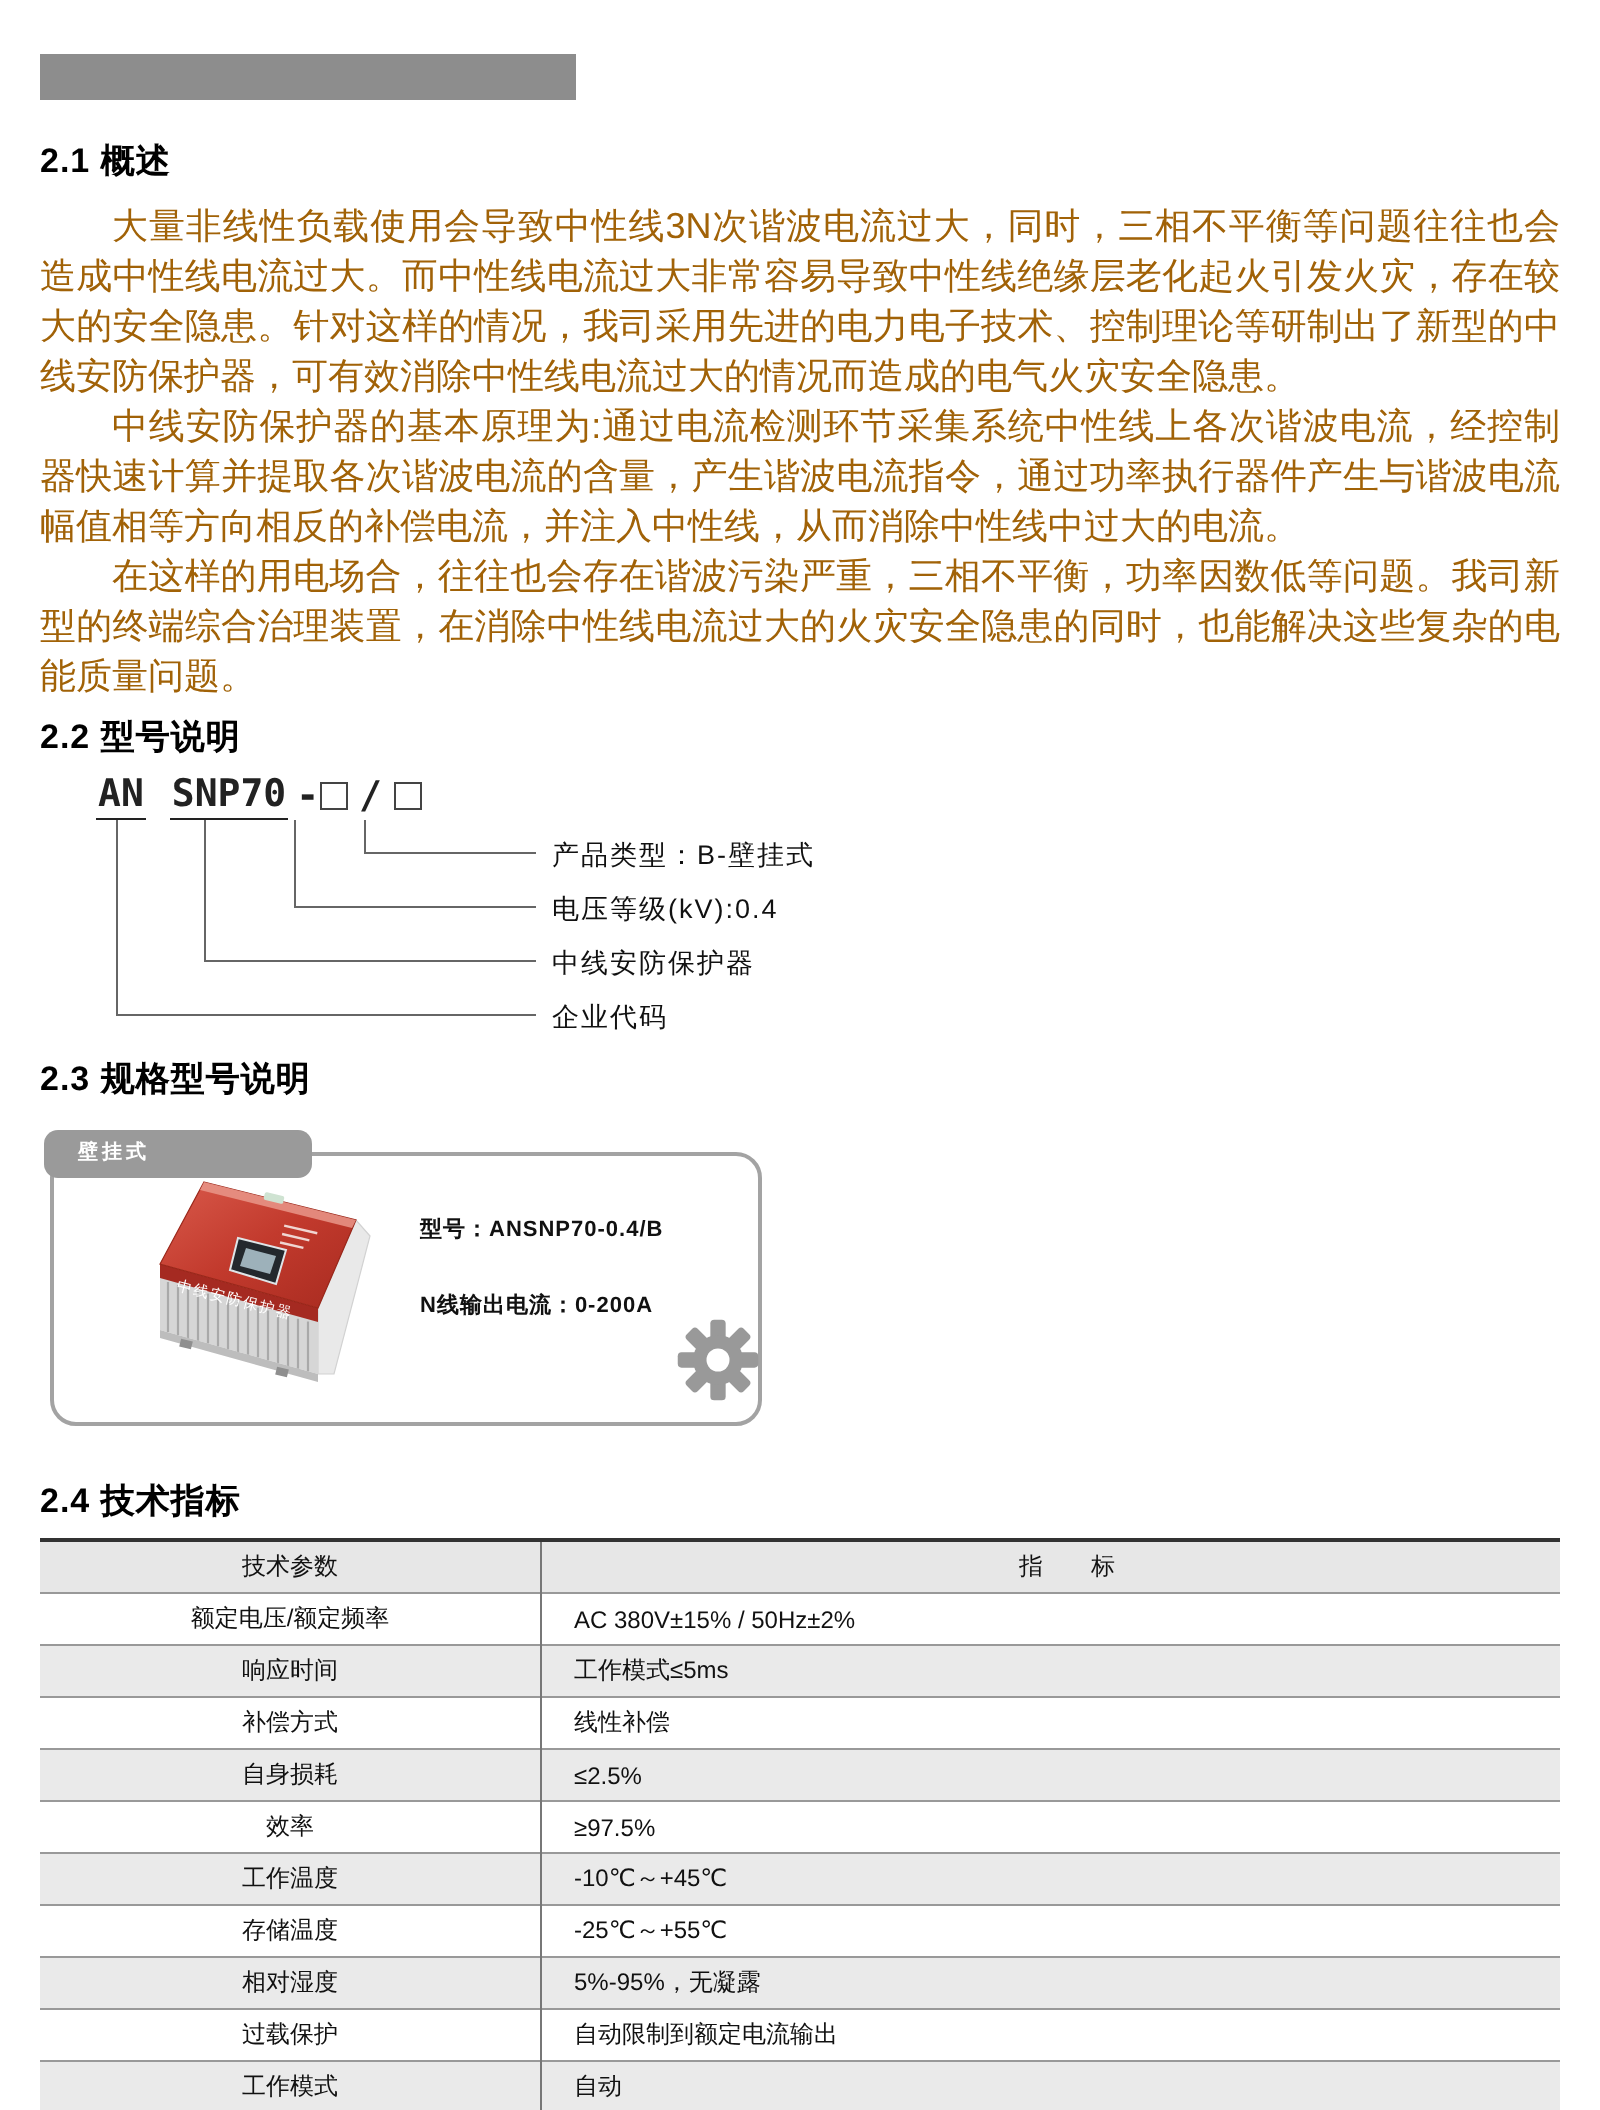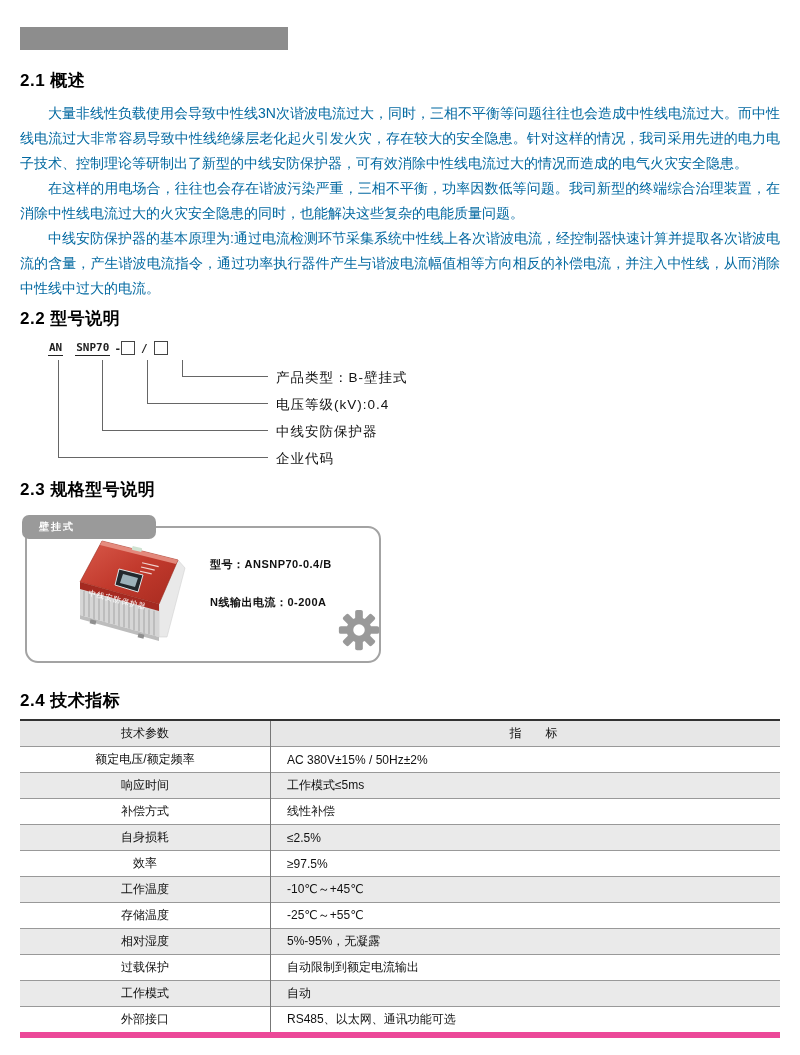--- a/index.html
+++ b/index.html
@@ -20,29 +20,29 @@
 
   .heading {
     margin-left:20px; font-size:17px; font-weight:bold; color:#000;
     letter-spacing:.5px;
   }
   .h21 { margin-top:19px; }
   .h22 { margin-top:6px; }
   .h23 { margin-top:2px; }
   .h24 { margin-top:22px; }
 
-  .body-text { margin:9px 20px 0 20px; font-size:14px; line-height:25px; text-align:justify; color:#0369a1; }
+  .body-text { margin:9px 20px 0 20px; font-size:18px; line-height:25px; text-align:justify; color:#a16207; }
   .body-text p { margin:0; text-indent:2em; }
 
   
   .diagram { position:relative; margin:8px 0 0 20px; height:138px; }
   .model-line {
     position:absolute; left:28px; top:0; display:flex; align-items:center;
     font-family:"DejaVu Sans Mono","Liberation Mono",monospace;
-    font-size:11px; font-weight:bold; color:#222; height:20px;
+    font-size:19px; font-weight:bold; color:#222; height:20px;
   }
   .u { border-bottom:1.5px solid #222; padding:0 1px 1px 1px; }
   .snp { margin-left:12px; }
   .dash { margin-left:4px; }
   .slot-box { width:12px; height:12px; border:1.5px solid #444; display:inline-block; background:#fff; }
   .slash { margin-left:6px; margin-right:6px; }
   .vline { position:absolute; width:1px; background:#666; }
   .hline { position:absolute; height:1px; background:#666; }
   .dlabel { position:absolute; left:256px; font-size:13.5px; color:#111; letter-spacing:1px; }
 
@@ -82,22 +82,22 @@
 
 <div class="page">
 
   <div class="sec-box">
     <span>2.  ANSNP中线安防保护器</span>
   </div>
 
   <div class="heading h21">2.1 概述</div>
   <div class="body-text">
     <p>大量非线性负载使用会导致中性线3N次谐波电流过大，同时，三相不平衡等问题往往也会造成中性线电流过大。而中性线电流过大非常容易导致中性线绝缘层老化起火引发火灾，存在较大的安全隐患。针对这样的情况，我司采用先进的电力电子技术、控制理论等研制出了新型的中线安防保护器，可有效消除中性线电流过大的情况而造成的电气火灾安全隐患。</p>
+    <p>中线安防保护器的基本原理为:通过电流检测环节采集系统中性线上各次谐波电流，经控制器快速计算并提取各次谐波电流的含量，产生谐波电流指令，通过功率执行器件产生与谐波电流幅值相等方向相反的补偿电流，并注入中性线，从而消除中性线中过大的电流。</p>
     <p>在这样的用电场合，往往也会存在谐波污染严重，三相不平衡，功率因数低等问题。我司新型的终端综合治理装置，在消除中性线电流过大的火灾安全隐患的同时，也能解决这些复杂的电能质量问题。</p>
-    <p>中线安防保护器的基本原理为:通过电流检测环节采集系统中性线上各次谐波电流，经控制器快速计算并提取各次谐波电流的含量，产生谐波电流指令，通过功率执行器件产生与谐波电流幅值相等方向相反的补偿电流，并注入中性线，从而消除中性线中过大的电流。</p>
   </div>
 
   <div class="heading h22">2.2 型号说明</div>
   <div class="diagram">
     <div class="model-line">
       <span class="u">AN</span>
       <span class="u snp">SNP70</span>
       <span class="dash">-</span>
       <span class="slot-box"></span>
       <span class="slash">/</span>

